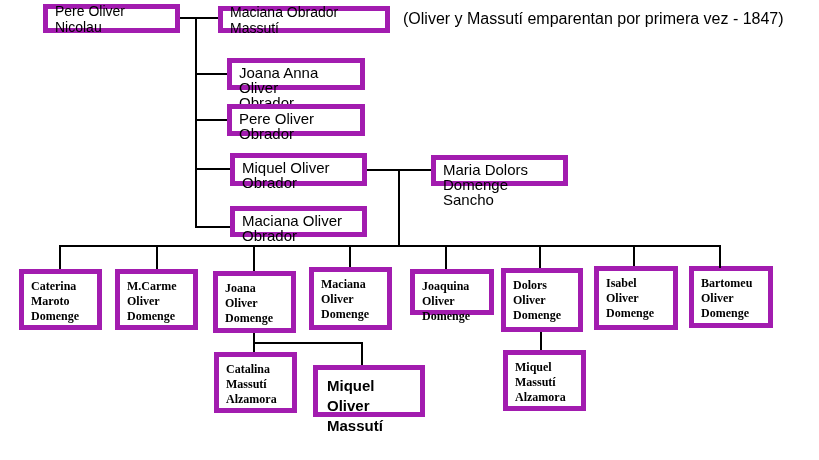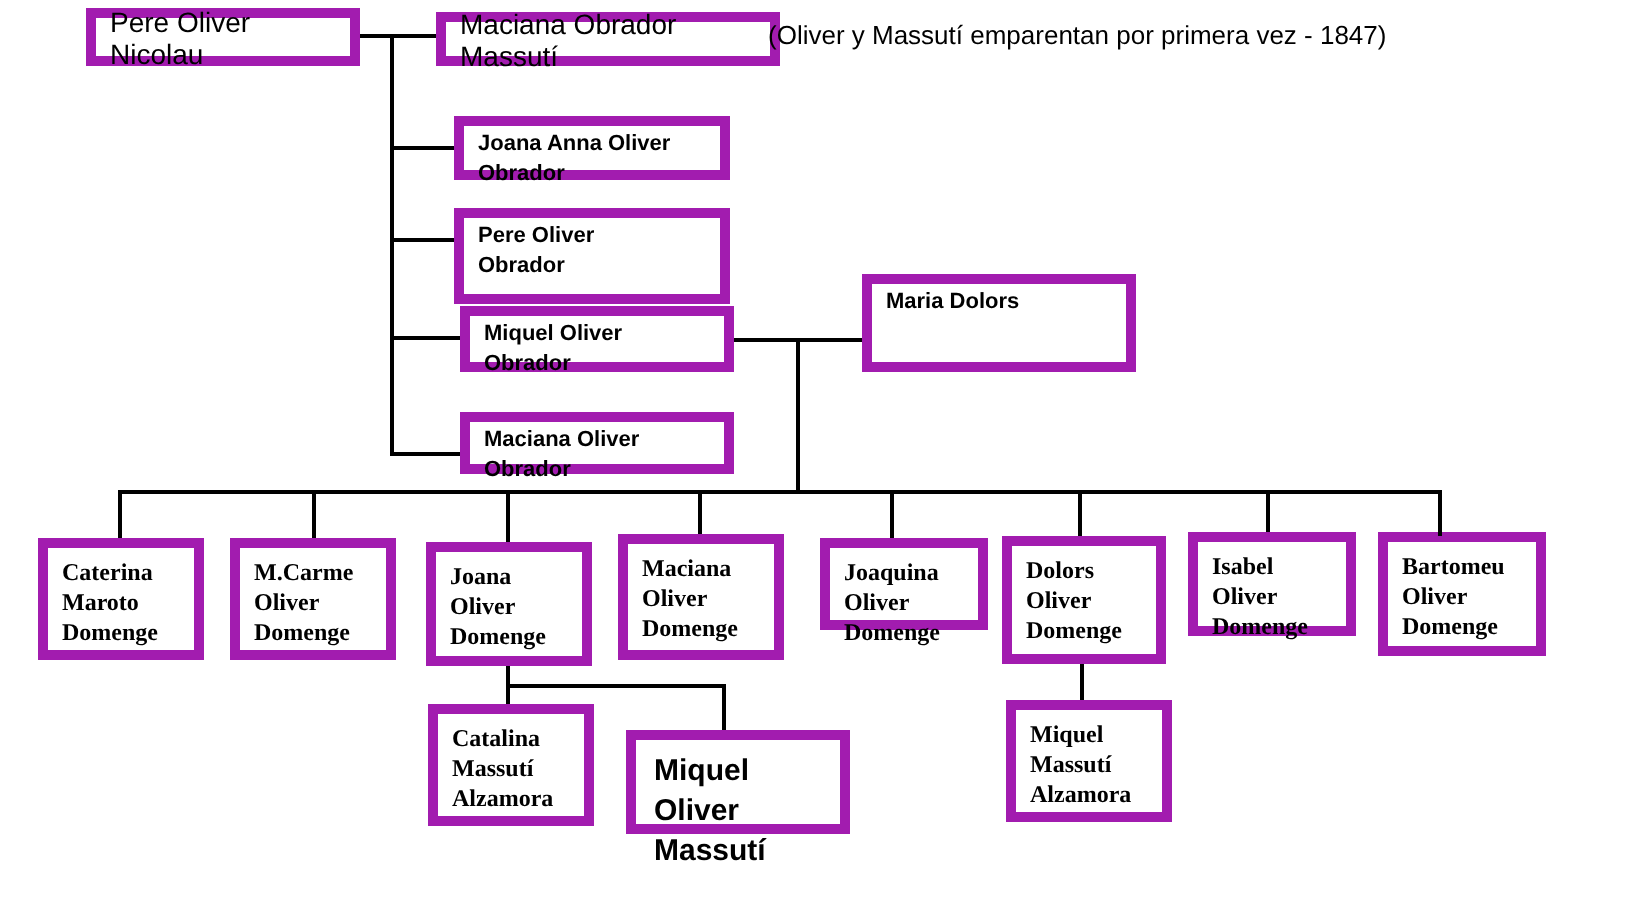--- a/index.html
+++ b/index.html
@@ -22,77 +22,77 @@
     border: 5px solid #a21caf;
     background: #ffffff;
   }
   .g1 {
     display: flex;
     align-items: center;
     font-size: 14px;
     padding-left: 7px;
   }
   .g2 {
-    font-size: 11px;
+    font-size: 15px;
     line-height: 15px;
     padding: 2px 0 0 7px;
-    font-weight: bold;
   }
   .g3 {
     font-size: 12px;
     font-weight: bold;
     line-height: 15px;
     padding: 5px 0 0 7px;
     font-family: Liberation Serif, serif;
   }
   .g4big {
     font-size: 15px;
     font-weight: bold;
     line-height: 20px;
     padding: 6px 0 0 9px;
   }
   .cline {
     position: absolute;
     background: #000000;
   }
   .annotation {
     position: absolute;
-    left: 384px;
+    left: 403px;
     top: 10px;
-    font-size: 13px;
+    font-size: 16px;
     white-space: nowrap;
   }
 </style>
 </head>
 <body>
 
 <div class="canvas">
 
   <div class="box g1" style="left:43px;top:4px;width:137px;height:29px">
     <div>Pere Oliver Nicolau</div>
   </div>
   <div class="box g1" style="left:218px;top:6px;width:172px;height:27px">
     <div>Maciana Obrador Massutí</div>
   </div>
   <div class="annotation">(Oliver y Massutí emparentan por primera vez - 1847)</div>
 
   <div class="box g2" style="left:227px;top:58px;width:138px;height:32px">
     <div>Joana Anna Oliver</div>
     <div>Obrador</div>
   </div>
-  <div class="box g2" style="left:227px;top:104px;width:138px;height:48px">
+  <div class="box g2" style="left:227px;top:104px;width:138px;height:32px">
     <div>Pere Oliver</div>
     <div>Obrador</div>
   </div>
   <div class="box g2" style="left:230px;top:153px;width:137px;height:33px">
     <div>Miquel Oliver</div>
     <div>Obrador</div>
   </div>
-  <div class="box g2" style="left:431px;top:137px;width:137px;height:49px">
+  <div class="box g2" style="left:431px;top:155px;width:137px;height:31px">
     <div>Maria Dolors</div>
+    <div>Domenge Sancho</div>
   </div>
   <div class="box g2" style="left:230px;top:206px;width:137px;height:31px">
     <div>Maciana Oliver</div>
     <div>Obrador</div>
   </div>
 
   <div class="box g3" style="left:19px;top:269px;width:83px;height:61px">
     <div>Caterina</div>
     <div>Maroto</div>
     <div>Domenge</div>
@@ -115,21 +115,21 @@
   <div class="box g3" style="left:410px;top:269px;width:84px;height:46px">
     <div>Joaquina</div>
     <div>Oliver</div>
     <div>Domenge</div>
   </div>
   <div class="box g3" style="left:501px;top:268px;width:82px;height:64px">
     <div>Dolors</div>
     <div>Oliver</div>
     <div>Domenge</div>
   </div>
-  <div class="box g3" style="left:594px;top:266px;width:84px;height:52px">
+  <div class="box g3" style="left:594px;top:266px;width:84px;height:64px">
     <div>Isabel</div>
     <div>Oliver</div>
     <div>Domenge</div>
   </div>
   <div class="box g3" style="left:689px;top:266px;width:84px;height:62px">
     <div>Bartomeu</div>
     <div>Oliver</div>
     <div>Domenge</div>
   </div>
 

